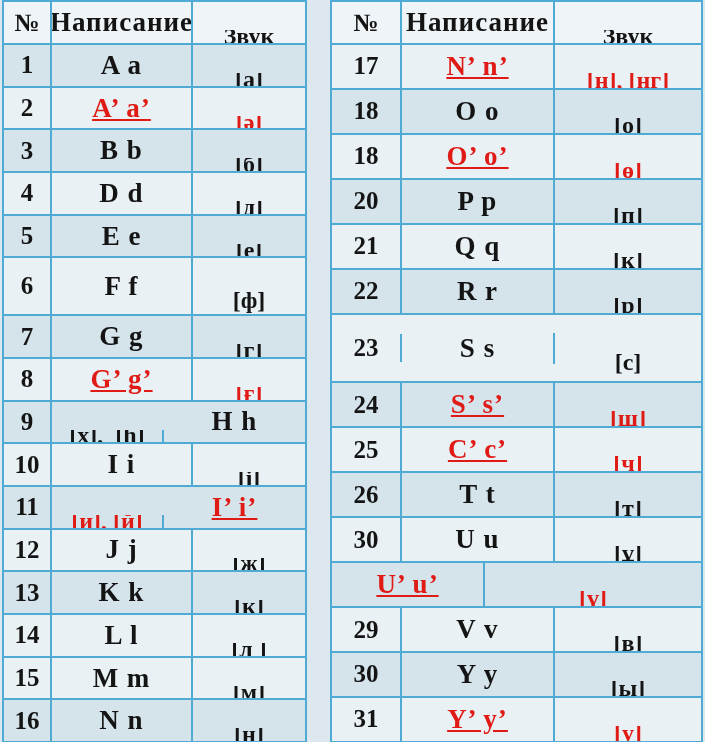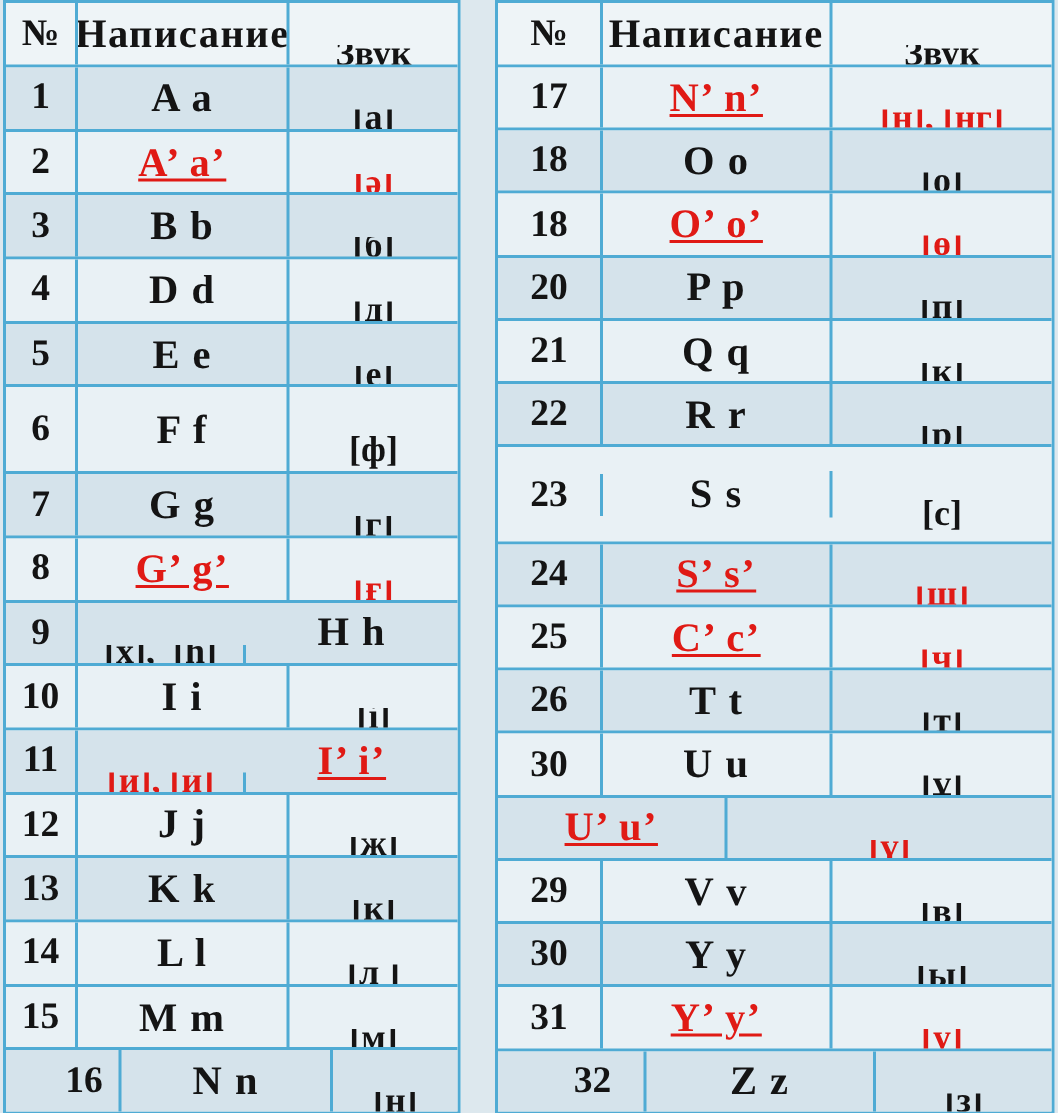--- a/index.html
+++ b/index.html
@@ -29,21 +29,21 @@
   }
   .table[data-table="0"] { width: 305px; }
   .table[data-table="1"] { width: 373px; }
 
   .row {
     display: flex;
     flex: 1 1 0;
     border-bottom: 2px solid var(--border, #4fabd4);
     min-height: 0;
   }
-  .row:last-child { border-bottom: none; padding-left: 29px; }
+  .row:last-child { border-bottom: none; }
   .hrow {
     flex: 0 0 41px;
     background: var(--header_bg, #eef4f7);
   }
   .row.dark  { background: var(--dark_row, #d5e3eb); }
   .row.light { background: var(--light_row, #e9f1f5); }
   .table[data-table="0"] .row.tall { flex: 1.37 1 0; }
   .table[data-table="1"] .row.tall { flex: 1.55 1 0; align-items: center; }
 
   .cell {
@@ -238,20 +238,15 @@
       <div class="row dark">
         <div class="cell num">30</div>
         <div class="cell letter">Y y</div>
         <div class="cell sound">[ы]</div>
       </div>
       <div class="row light red">
         <div class="cell num">31</div>
         <div class="cell letter">Y’ y’</div>
         <div class="cell sound">[у]</div>
       </div>
-      <div class="row dark">
-        <div class="cell num">32</div>
-        <div class="cell letter">Z z</div>
-        <div class="cell sound">[з]</div>
-      </div>
     </section>
 
 </div>
 
 </body></html>

